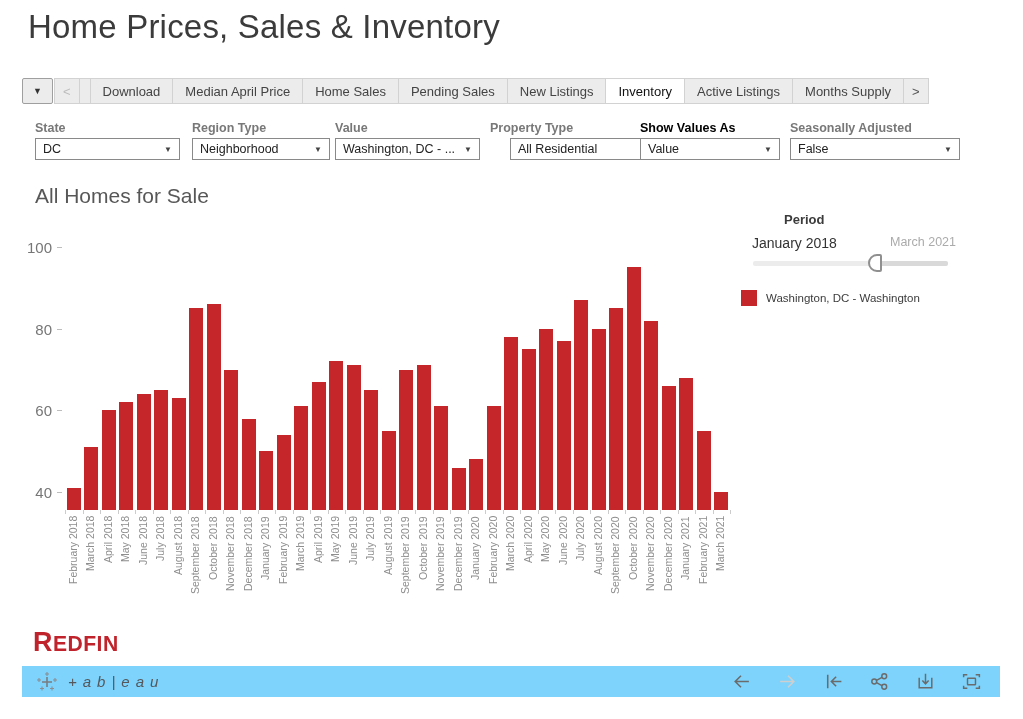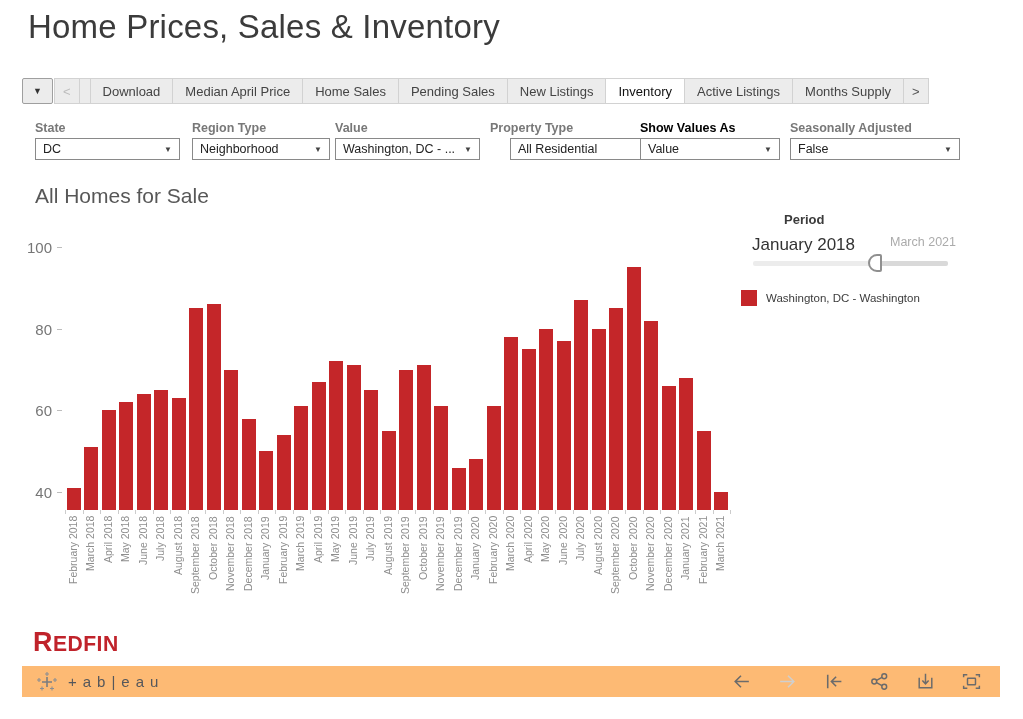--- a/index.html
+++ b/index.html
@@ -40,35 +40,35 @@
   
   .bar-plot { left:65px; top:240px; width:665px; height:270px; }
   .bar { position:absolute; bottom:0; width:14px; background:#c42629; }
   .xtick { position:absolute; top:270px; width:1px; height:4px; background:#cccccc; }
   .x-labels { left:65px; top:516px; width:665px; height:92px; }
   .xlabel { position:absolute; top:0; height:90px; writing-mode:vertical-rl; transform:rotate(180deg);
             text-align:right; font-size:10.5px; color:#8e8e8e; white-space:nowrap; }
 
   
   .period-label { left:784px; top:212px; font-size:13px; font-weight:bold; color:#3b3b3b; }
-  .period-start { left:752px; top:235px; font-size:17px; color:#333; }
+  .period-start { left:752px; top:235px; font-size:14px; color:#333; }
   .period-end   { left:753px; top:235px; width:203px; text-align:right; font-size:12.5px; color:#ababab; }
   .slider-track-l { left:753px; top:261px; width:120px; height:5px; background:#ececec; border-radius:2px; }
   .slider-track-r { left:873px; top:261px; width:75px; height:5px; background:#d9d9d9; border-radius:2px; }
   .slider-handle { left:868px; top:254px; width:14px; height:18px; background:#fff; border:2px solid #8f8f8f;
                    border-radius:9px 2px 2px 9px; cursor:pointer; }
   .legend-row { left:741px; top:290px; display:flex; align-items:center; gap:9px; cursor:pointer; }
   .legend-swatch { width:16px; height:16px; background:#c42629; }
   .legend-text { font-size:11.5px; color:#3c3c3c; }
 
   
   .redfin { left:33px; top:626px; color:#c0232b; font-weight:800; letter-spacing:.5px; transform:scaleX(.96); transform-origin:left; }
   .redfin .big { font-size:28px; }
   .redfin .small { font-size:22px; }
-  .footer { left:22px; top:666px; width:978px; height:31px; background:#fdba74; display:flex; align-items:center; }
+  .footer { left:22px; top:666px; width:978px; height:31px; background:#7dd3fc; display:flex; align-items:center;font-style:italic; }
   .tableau-logo { display:flex; align-items:center; gap:10px; margin-left:14px; }
   .tableau-text { font-size:15px; color:#55575b; letter-spacing:6px; }
   .footer-icons { margin-left:auto; display:flex; align-items:center; gap:25px; margin-right:18px; }
   .footer-icons .icon-btn { width:21px; height:21px; display:flex; align-items:center; justify-content:center; cursor:pointer; }
 </style>
 </head>
 <body>
 
 <div class="abs page-title">Home Prices, Sales &amp; Inventory</div>
 

